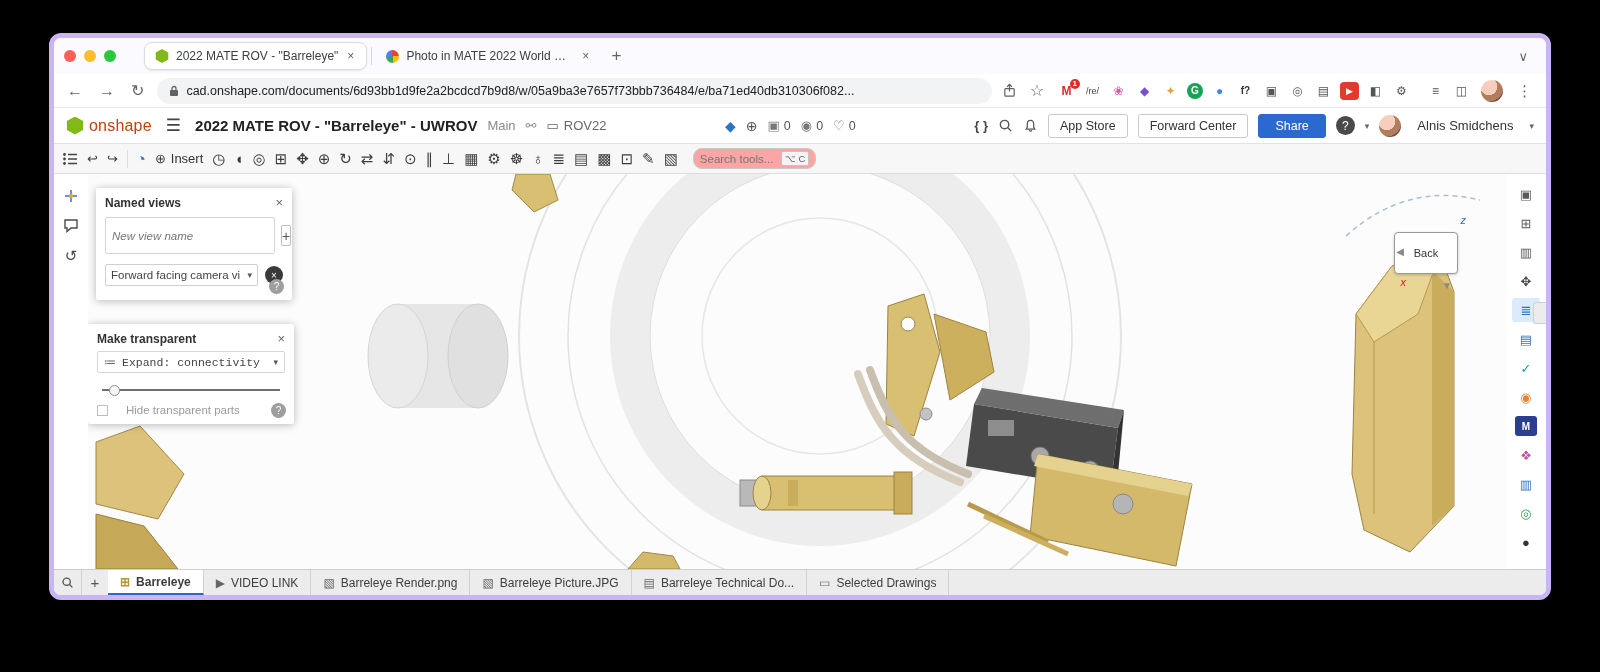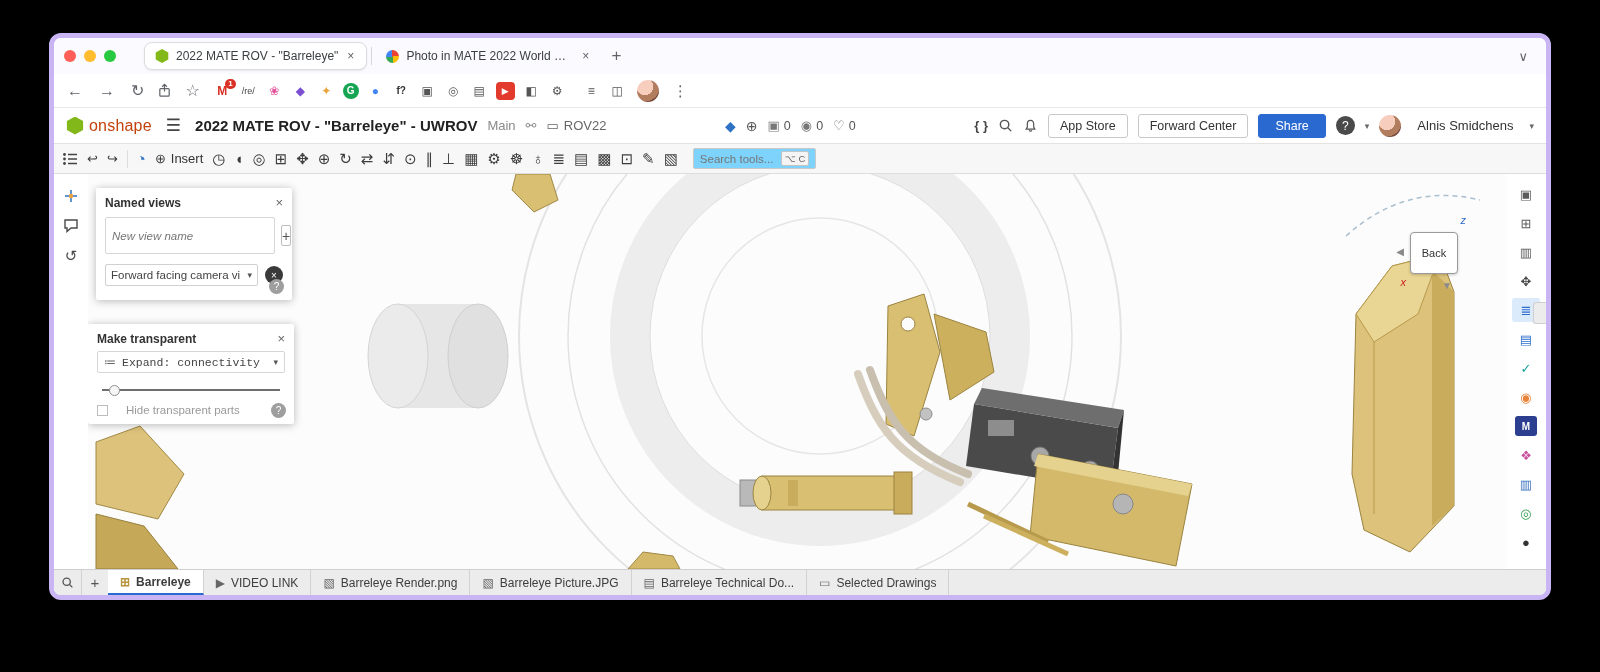--- a/index.html
+++ b/index.html
@@ -75,22 +75,22 @@
   .usr { display:flex; align-items:center; gap:16px; font-size:13px; color:#333; white-space:nowrap; }
   .caret { font-size:9px; color:#666; }
   
   .ostoolbar { flex:none; height:30px; background:#f7f7f7; border-bottom:1px solid #ddd;
                display:flex; align-items:center; gap:9px; padding:0 8px; }
   .tool { font-size:15px; color:#3c3c3c; line-height:1; flex:none; }
   .tool.small { font-size:13px; }
   .tool.hl { color:#2f72c4; }
   .tsep { width:1px; height:18px; background:#ddd; }
   .insertbtn { display:flex; align-items:center; gap:5px; font-size:13px; color:#333; }
-  .searchtools { display:flex; align-items:center; gap:5px; background:#7dd3fc; border:1px solid #c9c9c9;
-                 border-radius:2px; height:21px; padding:0 6px; margin-left:6px; }
+  .searchtools { display:flex; align-items:center; gap:5px; background:#fca5a5; border:1px solid #c9c9c9;
+                 border-radius:9px; height:21px; padding:0 6px; margin-left:6px; }
   .searchtools input { border:none; outline:none; width:76px; font-size:11.5px; color:#555;
                        font-family:"Liberation Sans",sans-serif; background:transparent; }
   .kbd { font-size:9.5px; color:#666; border:1px solid #c4c4c4; border-radius:2px; padding:0 3px;
          background:#f4f4f4; line-height:13px; }
   
   .main { flex:1; min-height:0; display:flex; }
   .leftrail { flex:none; width:34px; background:#fff; display:flex; flex-direction:column;
               align-items:center; gap:14px; padding-top:14px; }
   .railic { font-size:15px; color:#4a4a4a; }
   .viewport { flex:1; position:relative; background:#fcfcfc; overflow:hidden; }
@@ -133,21 +133,21 @@
   .slider { position:relative; margin:12px 14px 0 14px; height:10px; }
   .slider .track { position:absolute; left:0; right:0; top:4px; height:2px; background:#6f6f6f; }
   .slider .knob { position:absolute; left:4%; top:0; width:11px; height:11px; border-radius:50%;
                   background:#f6f6f6; border:1px solid #8f8f8f; }
   .pmt .crow { display:flex; align-items:center; gap:18px; margin:9px 9px 0 9px; }
   .pmt .cbox { width:11px; height:11px; border:1px solid #bdbdbd; background:#fff; }
   .pmt .clabel { font-size:11.5px; color:#9a9a9a; }
   .filteric { font-size:12px; color:#666; }
   .ddcaret { font-size:9px; color:#555; }
   
-  .viewcube { position:absolute; right:48px; top:58px; width:48px; height:42px; background:#fff;
+  .viewcube { position:absolute; right:48px; top:58px; width:64px; height:42px; background:#fff;
               border:1px solid #9a9a9a; border-radius:4px; box-shadow:0 1px 3px rgba(0,0,0,.2);
               display:flex; align-items:center; justify-content:center; font-size:11px; color:#333; }
   .axis-z { position:absolute; right:40px; top:40px; color:#2b66c9; font-size:11px; font-style:italic; }
   .axis-x { position:absolute; right:100px; top:102px; color:#cc2222; font-size:11px; font-style:italic; }
   .cube-arrow-left { position:absolute; right:102px; top:72px; color:#8a8a8a; font-size:10px; }
   .cube-arrow-down { position:absolute; right:54px; top:106px; color:#8a8a8a; font-size:10px; }
   
   .bottombar { flex:none; height:26px; background:#ececec; border-top:1px solid #cfcfcf;
                display:flex; align-items:stretch; }
   .bb-search { width:28px; display:flex; align-items:center; justify-content:center;
@@ -185,20 +185,27 @@
       <span class="x">×</span>
     </div>
     <div class="newtab">+</div>
     <div class="strip-chevron">∨</div>
   </div>
 
   <div class="urlbar">
     <span class="navic">←</span>
     <span class="navic">→</span>
     <span class="navic">↻</span>
+    <div class="omnibox">
+      <svg class="mini" width="10" height="12" viewBox="0 0 10 12">
+        <rect x="1" y="5" width="8" height="6" rx="1" fill="#5f6368"></rect>
+        <path d="M3 5 V3.5 A2 2 0 0 1 7 3.5 V5" fill="none" stroke="#5f6368" stroke-width="1.3"></path>
+      </svg>
+      <span class="url">cad.onshape.com/documents/6d93bb1d9fe2a2bcdcd7b9d8/w/05a9ba3e7657f73bbb736484/e/ba71ed40db310306f082...</span>
+    </div>
     <svg class="mini" width="15" height="15" viewBox="0 0 16 16">
       <rect x="3" y="6" width="10" height="8" rx="1" fill="none" stroke="#5f6368" stroke-width="1.3"></rect>
       <line x1="8" y1="1.5" x2="8" y2="9" stroke="#5f6368" stroke-width="1.3"></line>
       <path d="M5.5 4 L8 1.5 L10.5 4" fill="none" stroke="#5f6368" stroke-width="1.3"></path>
     </svg>
     <span class="navic">☆</span>
     <div class="exts">
       <span class="ext e1">
         <span>M</span>
         <span class="badge">1</span>

